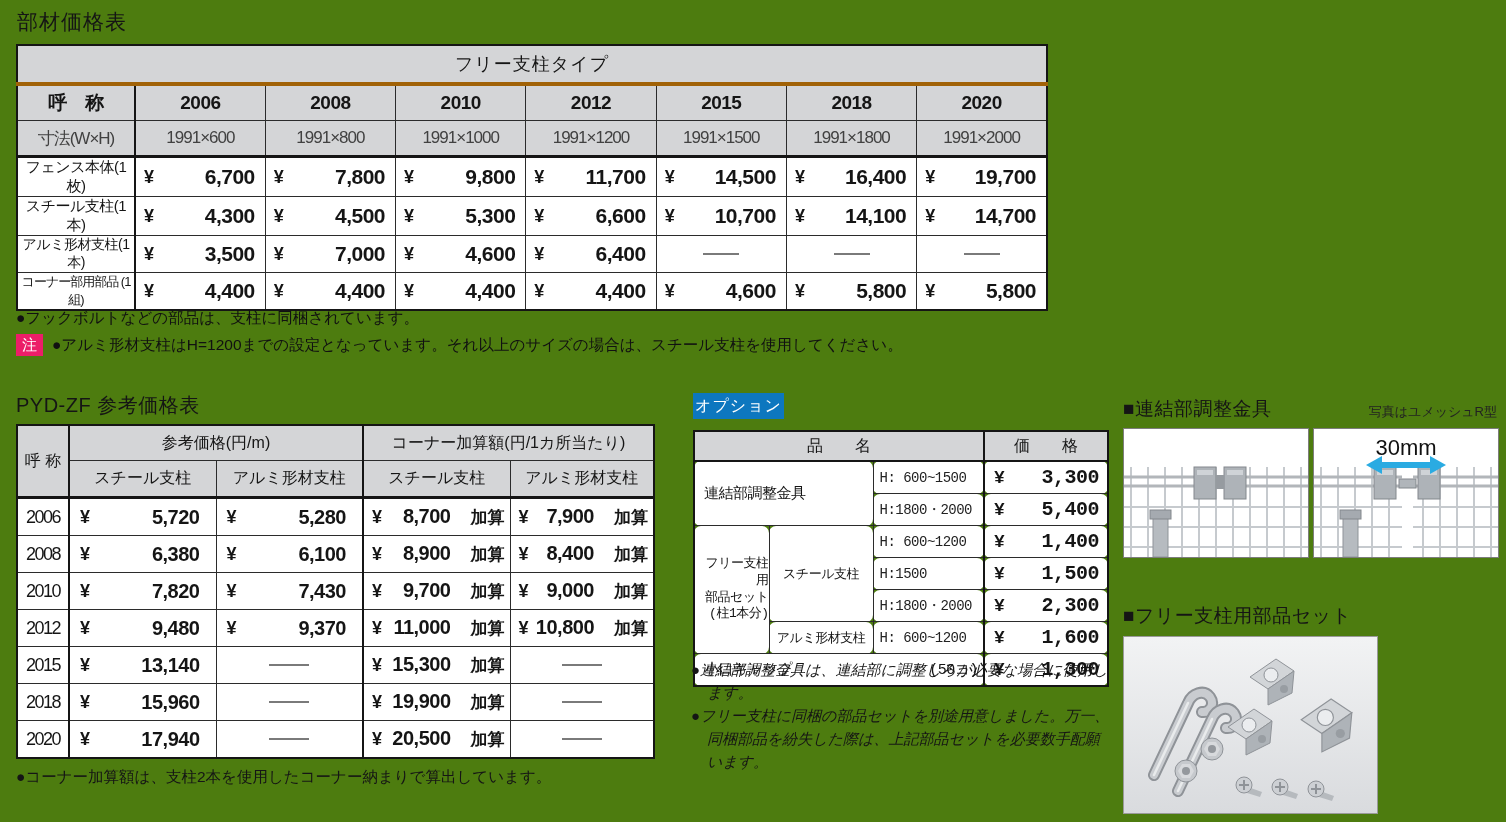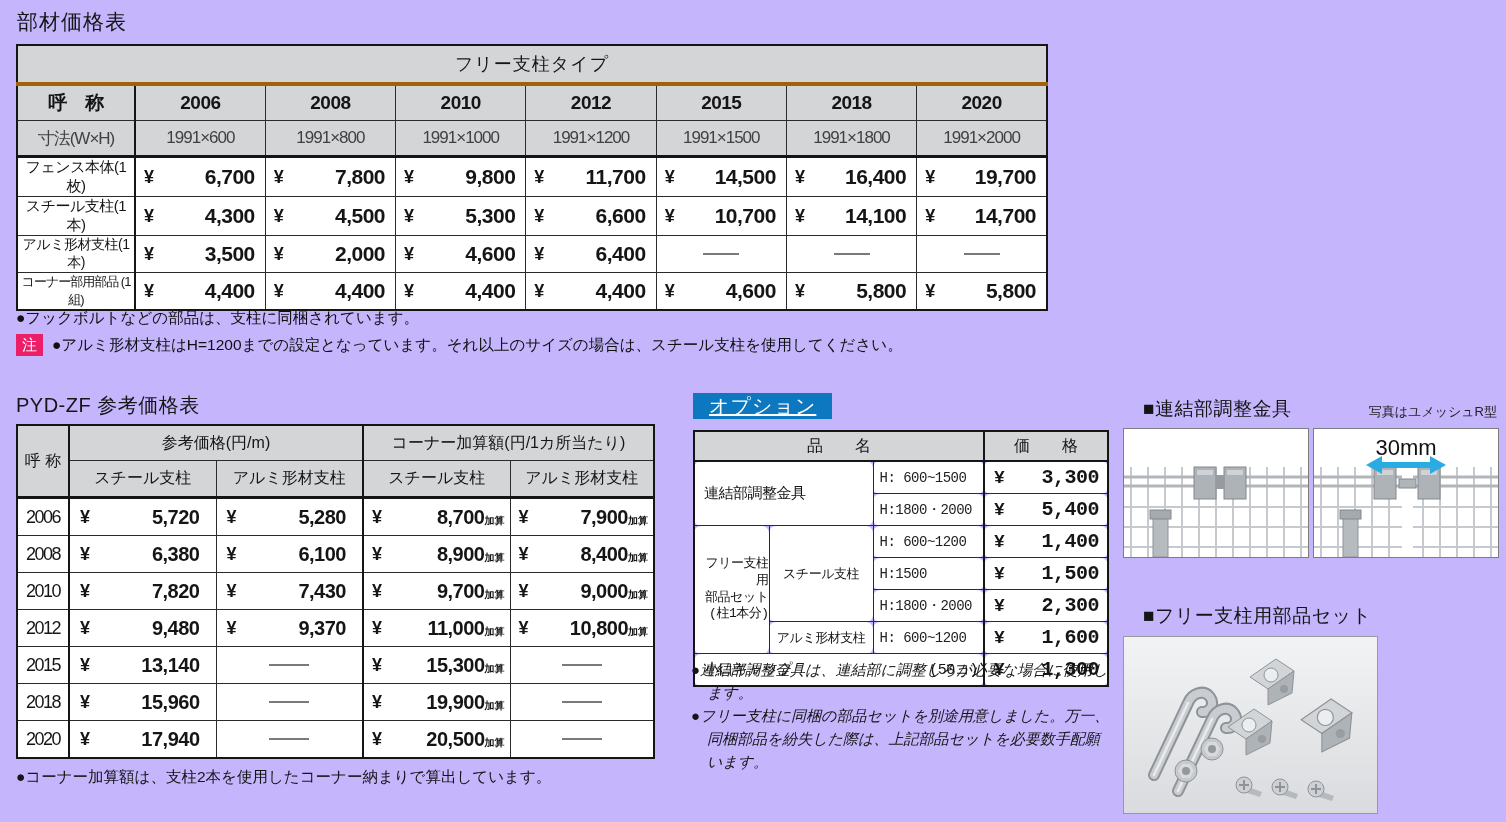--- a/index.html
+++ b/index.html
@@ -1,17 +1,17 @@
 <!DOCTYPE html>
 <html><head>
 <meta charset="utf-8">
 <style>
   html,body{margin:0;padding:0;background:#fff;}
   body{font-family:"Liberation Sans","DejaVu Sans",sans-serif;color:#151515;}
-  .page{position:relative;width:1506px;height:822px;background:#c4b5fd;overflow:hidden;}
+  .page{position:relative;width:1506px;height:822px;background:#4d7c0f;overflow:hidden;}
 
   .pagetitle{position:absolute;left:17px;top:8px;font-size:21px;letter-spacing:1px;}
   .sec2title{position:absolute;left:16px;top:392px;font-size:20px;letter-spacing:0.5px;}
 
   table{border-collapse:collapse;table-layout:fixed;}
   td{text-align:center;vertical-align:middle;padding:0;overflow:hidden;}
 
   
   .t1{position:absolute;left:16px;top:44px;width:1032px;border:2px solid #151515;}
   .t1 td{border:1px solid #2b2b2b;}
@@ -20,21 +20,21 @@
   .t1 tr.type td{height:36px;font-size:18px;letter-spacing:1px;border-bottom:4px solid #a16207;}
   .t1 tr.years td{height:34px;font-size:19px;font-weight:bold;letter-spacing:-0.5px;}
   .t1 tr.sizes td{height:34px;font-size:17px;color:#414141;letter-spacing:-1px;border-bottom:3px solid #151515;}
   .t1 tr.pr td{height:34px;background:#fff;}
   .lbl{font-size:15px;letter-spacing:-0.5px;}
   .s14{font-size:14px;}
   .s13{font-size:13px;letter-spacing:-1px;}
 
   .price{display:flex;justify-content:space-between;align-items:center;padding:0 10px 0 8px;font-weight:bold;font-size:21px;letter-spacing:-0.5px;}
   .yen{font-size:18px;}
-  .kasan{font-size:10px;font-weight:bold;letter-spacing:0;}
+  .kasan{font-size:17px;font-weight:bold;letter-spacing:0;padding-left:20px;}
   .dash{border-top:2px solid #7a7a7a;margin:0 auto;}
   .d36{width:36px}.d40{width:40px}
 
   
   .note{position:absolute;font-size:15.5px;color:#111;}
   .noterow{position:absolute;display:flex;align-items:center;}
   .badge{display:inline-block;background:#ec1e68;color:#fff;font-size:15px;line-height:22px;padding:0 6px;margin-right:9px;}
 
   
   .t2{position:absolute;left:16px;top:424px;width:637px;border:2px solid #151515;}
@@ -46,38 +46,38 @@
   .t2 .yr{font-size:18px;letter-spacing:-1.5px;}
   .br2{border-right:2px solid #151515 !important;}
   .p20{font-size:20px;}
   .padA{padding:0 16px 0 10px;}
   .padB{padding:0 5px 0 8px;}
 
   .t2notes{position:absolute;left:16px;top:764px;font-size:15.5px;line-height:25px;}
   .t2notes p{margin:0;}
 
   
-  .optlabel{position:absolute;left:693px;top:393px;background:#0d77bf;color:#fff;font-size:20px;line-height:26px;padding:0 16px;letter-spacing:1px;text-decoration:underline;}
+  .optlabel{position:absolute;left:693px;top:393px;background:#0d77bf;color:#fff;font-size:16px;line-height:26px;padding:0 2px;letter-spacing:1px;}
   .t3{position:absolute;left:693px;top:430px;width:414px;border:2px solid #151515;}
   .t3 td{border:1px solid #2b2b2b;background:#fff;font-family:Liberation Mono, monospace;}
   .t3 tr.h td{height:28px;font-size:16px;border-bottom:2px solid #151515;background:#d4d5d7;}
   .t3 tr.r td{height:31px;border-radius:7px;}
   .bl2{border-left:2px solid #151515 !important;}
   .t3 .main{font-size:15px;text-align:left;padding-left:9px;letter-spacing:-0.5px;}
   .t3 .sub{font-size:13px;letter-spacing:-0.5px;}
   .t3 .hs{font-size:14px;text-align:left;padding-left:6px;letter-spacing:-0.5px;color:#222;}
   .t3 .price{font-size:20px;padding:0 8px 0 9px;}
   .t3 .setc{font-size:13px;text-align:right;padding-left:6px;line-height:1.3;letter-spacing:-0.5px;}
   .caprow{display:flex;justify-content:space-between;align-items:center;padding:0 5px 0 9px;font-size:15px;letter-spacing:-0.5px;}
 
   .optnotes{position:absolute;left:691px;top:658px;width:424px;font-style:italic;}
   .optnotes p{margin:0;padding-left:16px;text-indent:-16px;font-size:15px;line-height:23px;}
 
   
-  .rh{position:absolute;font-size:19px;letter-spacing:0.5px;margin-left:20px;}
+  .rh{position:absolute;font-size:19px;letter-spacing:0.5px;}
   .rcap{position:absolute;left:1330px;top:403px;width:167px;text-align:right;font-size:13px;color:#222;}
   .photo{position:absolute;border:1px solid #7d7d7d;background:#fff;}
 </style>
 </head>
 <body>
 
 <div class="page">
 
   <div class="pagetitle">部材価格表</div>
 
@@ -204,21 +204,21 @@
       <td class="lbl s14">アルミ形材支柱(1本)</td>
       <td>
             <div class="price">
               <span class="yen">¥</span>
               <span>3,500</span>
             </div>
           </td>
       <td>
             <div class="price">
               <span class="yen">¥</span>
-              <span>2,000</span>
+              <span>7,000</span>
             </div>
           </td>
       <td>
             <div class="price">
               <span class="yen">¥</span>
               <span>4,600</span>
             </div>
           </td>
       <td>
             <div class="price">

